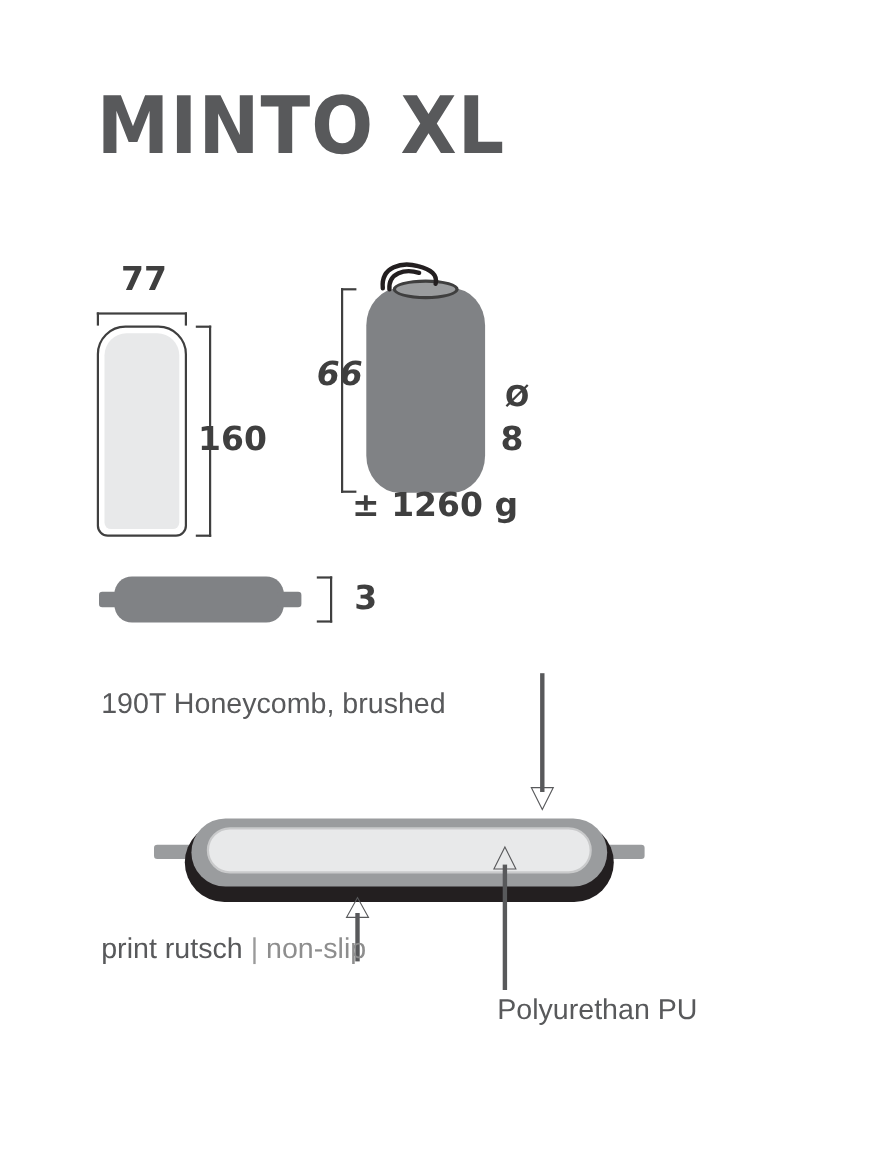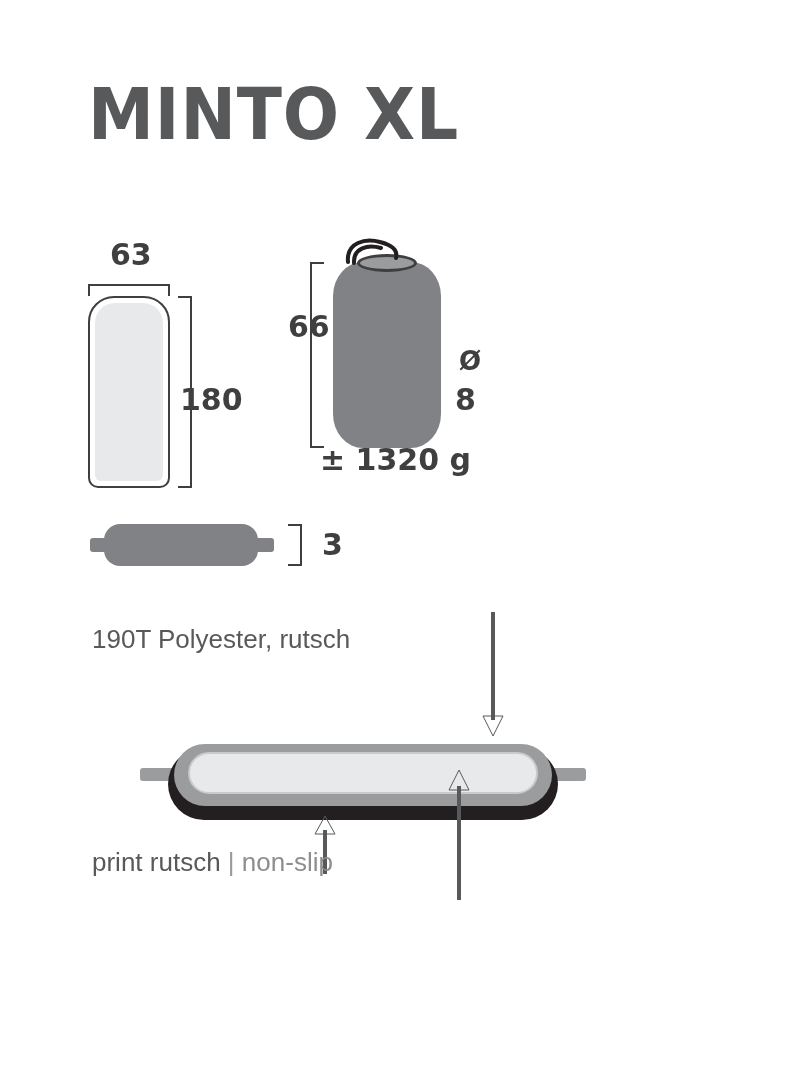--- a/index.html
+++ b/index.html
@@ -214,66 +214,66 @@
 
 <div class="sheet">
 
   <div class="product-title">MINTO XL</div>
 
   <div>
 
     <div class="line-h-thin" style="left:88px; top:284px; width:82px;"></div>
     <div class="line-v-thin" style="left:88px; top:284px; height:12px;"></div>
     <div class="line-v-thin" style="left:168px; top:284px; height:12px;"></div>
-    <div class="dim-label" style="left:110px; top:240px;">63</div>
+    <div class="dim-label" style="left:110px; top:240px;">77</div>
 
     <div class="mat-top">
       <div class="outline"></div>
       <div class="inner"></div>
     </div>
 
     <div class="line-v-thin" style="left:190px; top:296px; height:192px;"></div>
     <div class="line-h-thin" style="left:178px; top:296px; width:14px;"></div>
     <div class="line-h-thin" style="left:178px; top:486px; width:14px;"></div>
-    <div class="dim-label" style="left:180px; top:385px;">180</div>
+    <div class="dim-label" style="left:180px; top:385px;">160</div>
   </div>
 
   <div>
 
     <div class="line-v-thin" style="left:310px; top:262px; height:186px;"></div>
     <div class="line-h-thin" style="left:310px; top:262px; width:14px;"></div>
     <div class="line-h-thin" style="left:310px; top:446px; width:14px;"></div>
-    <div class="dim-label" style="left:288px; top:312px;">66</div>
+    <div class="dim-label" style="left:288px; top:326px;font-style:italic;">66</div>
 
     <div class="bag"></div>
     <div class="bag-top-ellipse"></div>
     <svg class="bag-strap" viewBox="0 0 70 30">
       <path d="M8 26 C6 6, 26 2, 40 6 C52 9, 58 14, 56 22" stroke="#231f20" stroke-width="4" fill="none" stroke-linecap="round"></path>
       <path d="M14 27 C13 12, 28 8, 41 12" stroke="#231f20" stroke-width="4" fill="none" stroke-linecap="round"></path>
     </svg>
 
     <div class="dim-label" style="left:459px; top:348px; font-size:26px;">Ø</div>
     <div class="dim-label" style="left:455px; top:385px;">8</div>
 
-    <div class="dim-label" style="left:320px; top:445px;">± 1320 g</div>
+    <div class="dim-label" style="left:320px; top:445px;">± 1260 g</div>
   </div>
 
   <div>
     <div class="roll-tab-l"></div>
     <div class="roll"></div>
     <div class="roll-tab-r"></div>
 
     <div class="line-v-thin" style="left:300px; top:524px; height:42px;"></div>
     <div class="line-h-thin" style="left:288px; top:524px; width:14px;"></div>
     <div class="line-h-thin" style="left:288px; top:564px; width:14px;"></div>
     <div class="dim-label" style="left:322px; top:530px;">3</div>
   </div>
 
   <div class="matl-label" style="left:92px; top:622px;">
-    <div>190T Polyester, rutsch</div>
+    <div>190T Honeycomb, brushed</div>
   </div>
 
   <svg class="arrow" style="left:480px; top:612px; width:40px; height:130px;" viewBox="0 0 40 130">
     <line x1="13" y1="0" x2="13" y2="108" stroke-width="4"></line>
     <path d="M3 104 L13 124 L23 104 Z" fill="#58595b" stroke="none"></path>
   </svg>
 
   <div class="xs-wrap">
     <div class="xs-tab-l"></div>
     <div class="xs-tab-r"></div>
@@ -293,14 +293,17 @@
   </svg>
 
   <div class="matl-label" style="left:92px; top:845px;">
     <div>
       <span>print rutsch</span>
       <span class="sep">|</span>
       <span class="muted">non-slip</span>
     </div>
   </div>
 
+  <div class="matl-label" style="left:452px; top:900px;">
+    <div>Polyurethan PU</div>
+  </div>
 
 </div>
 
 </body></html>

